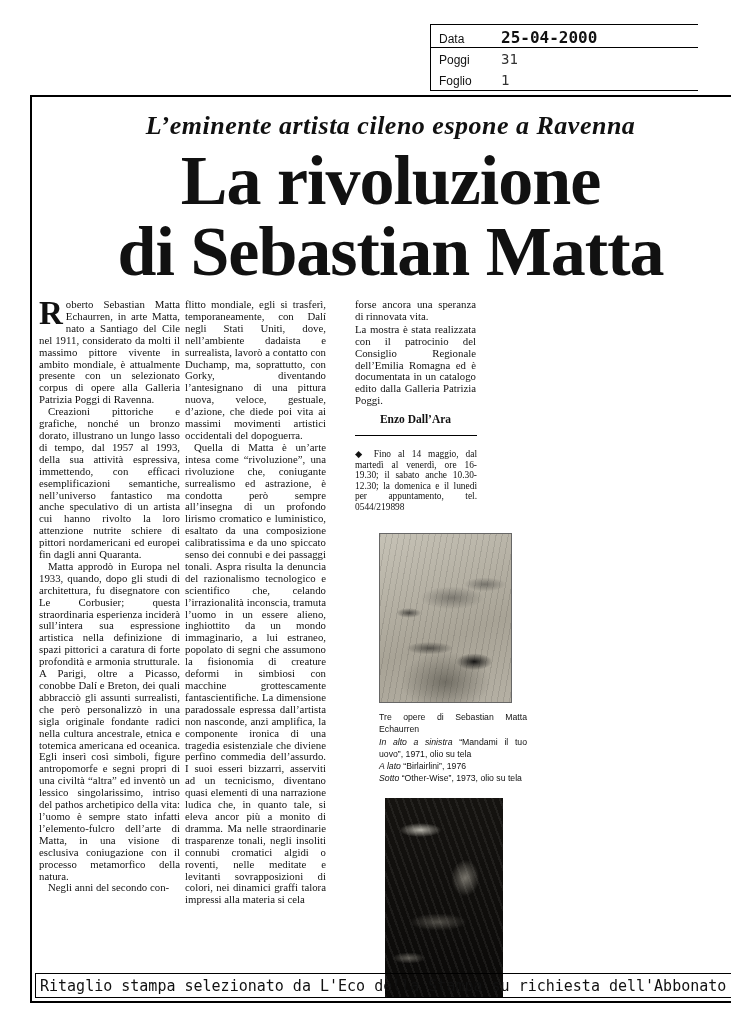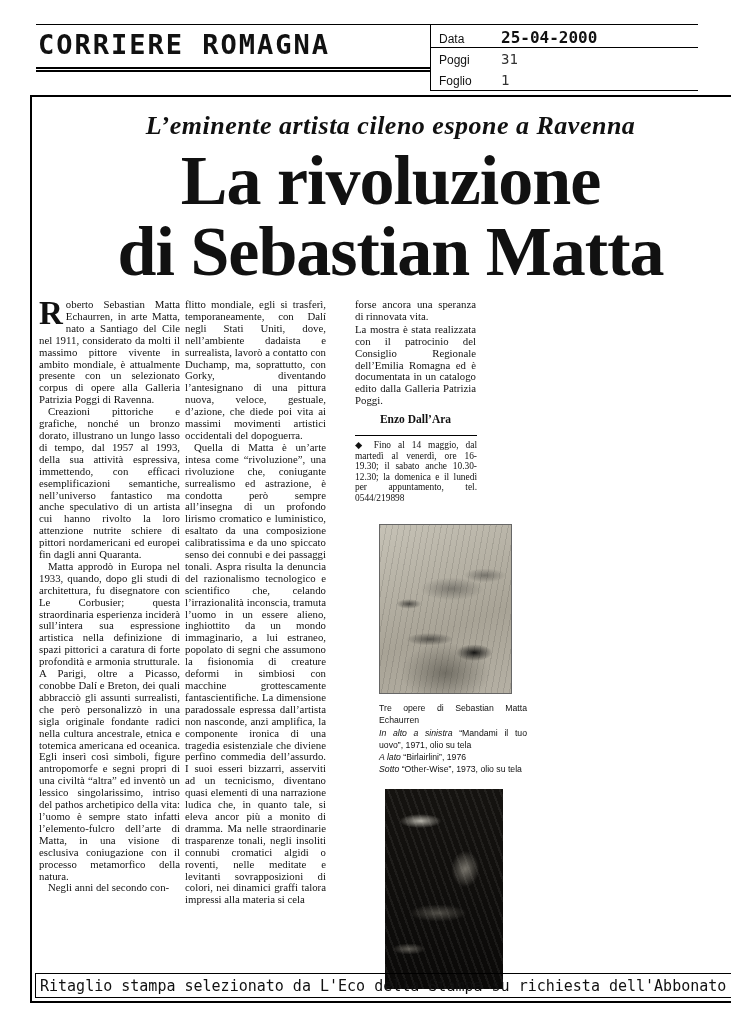--- a/index.html
+++ b/index.html
@@ -55,21 +55,21 @@
     padding:1px 3px 0 0;
   }
   .col-3 { width:205px; margin-left:24px; margin-right:0; }
   .col-3 p { width:121px; text-indent:0; margin-bottom:1px; }
   .byline {
     width:121px; font-weight:bold; font-size:11.5px; text-align:center;
     margin:7px 0 9px 0;
   }
   .note {
     width:122px; font-size:9.4px; line-height:10.6px; text-align:justify;
-    border-top:1px solid #000; padding-top:4px;
+    border-top:1px solid #000; padding-top:13px;
   }
 
   
   .fig { box-sizing:border-box; }
   .fig1 {
     width:133px; height:170px; margin:20px 0 8px 24px; border:1px solid #666;
     background:
       radial-gradient(ellipse 26px 12px at 72% 76%, rgba(5,5,5,.9), rgba(5,5,5,0) 70%),
       radial-gradient(ellipse 34px 9px at 38% 68%, rgba(15,15,15,.55), rgba(0,0,0,0) 70%),
       radial-gradient(ellipse 44px 16px at 55% 38%, rgba(25,25,25,.35), rgba(0,0,0,0) 72%),
@@ -102,23 +102,20 @@
     border:1px solid #000; padding:3px 4px 2px 4px;
     font-family:"DejaVu Sans Mono", monospace; font-size:15px;
     white-space:nowrap; overflow:hidden;
   }
 </style>
 </head>
 <body>
 
 <div class="page">
 
-  <div class="masthead-wrap">
-    <div class="masthead-text">CORRIERE ROMAGNA</div>
-  </div>
 
   <div class="meta-box">
     <div class="meta-row first">
       <span class="meta-label">Data</span>
       <span class="meta-value">25-04-2000</span>
     </div>
     <div class="meta-row">
       <span class="meta-label">Poggi</span>
       <span class="meta-value">31</span>
     </div>

